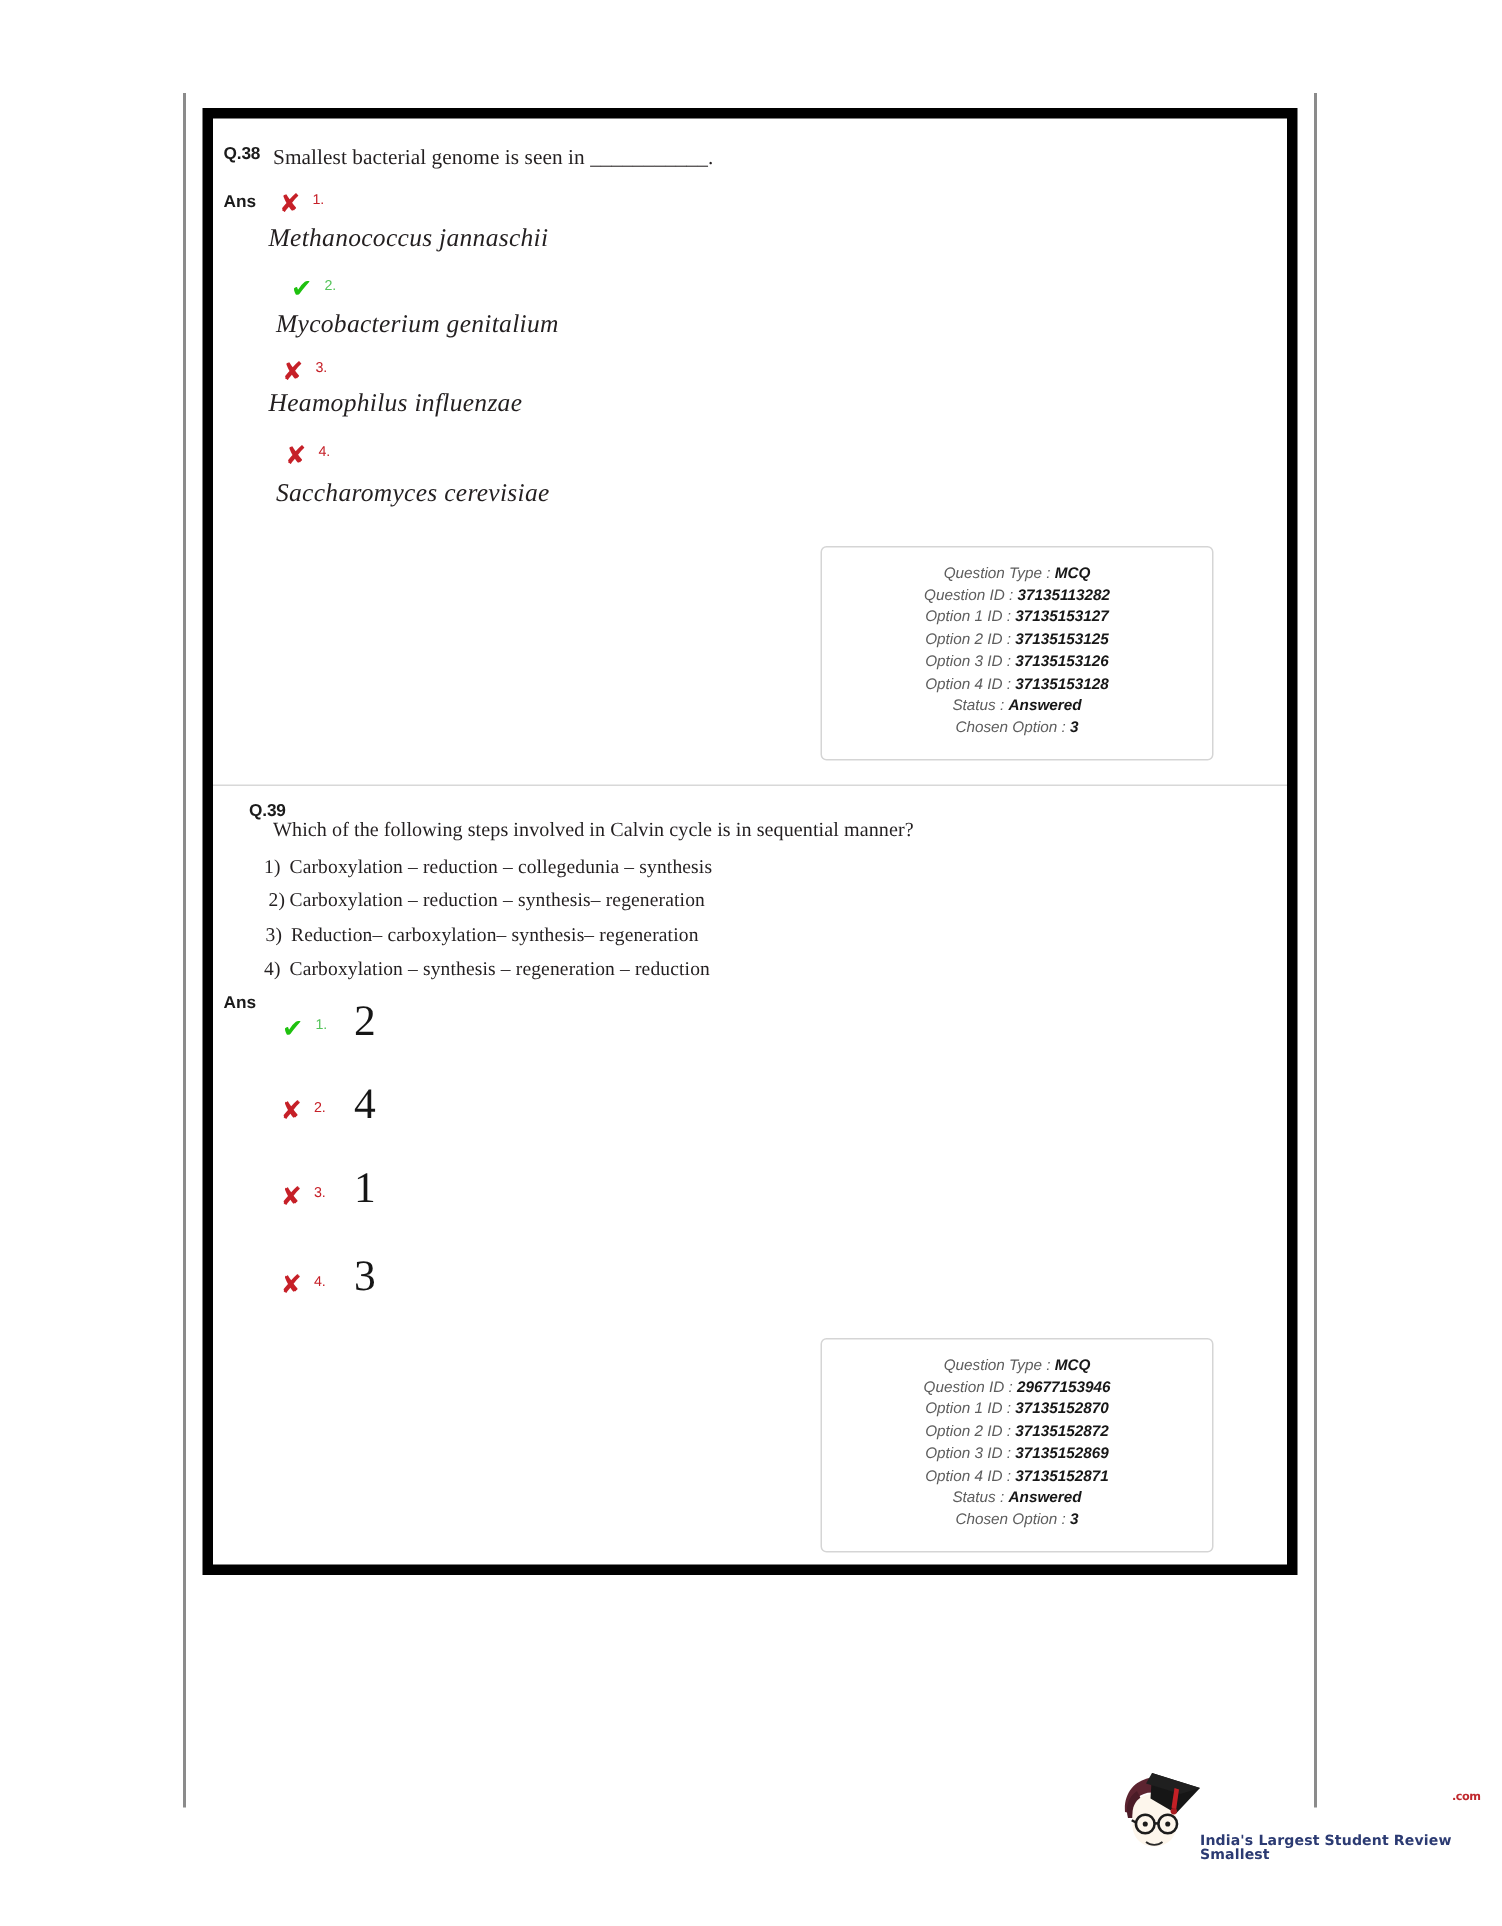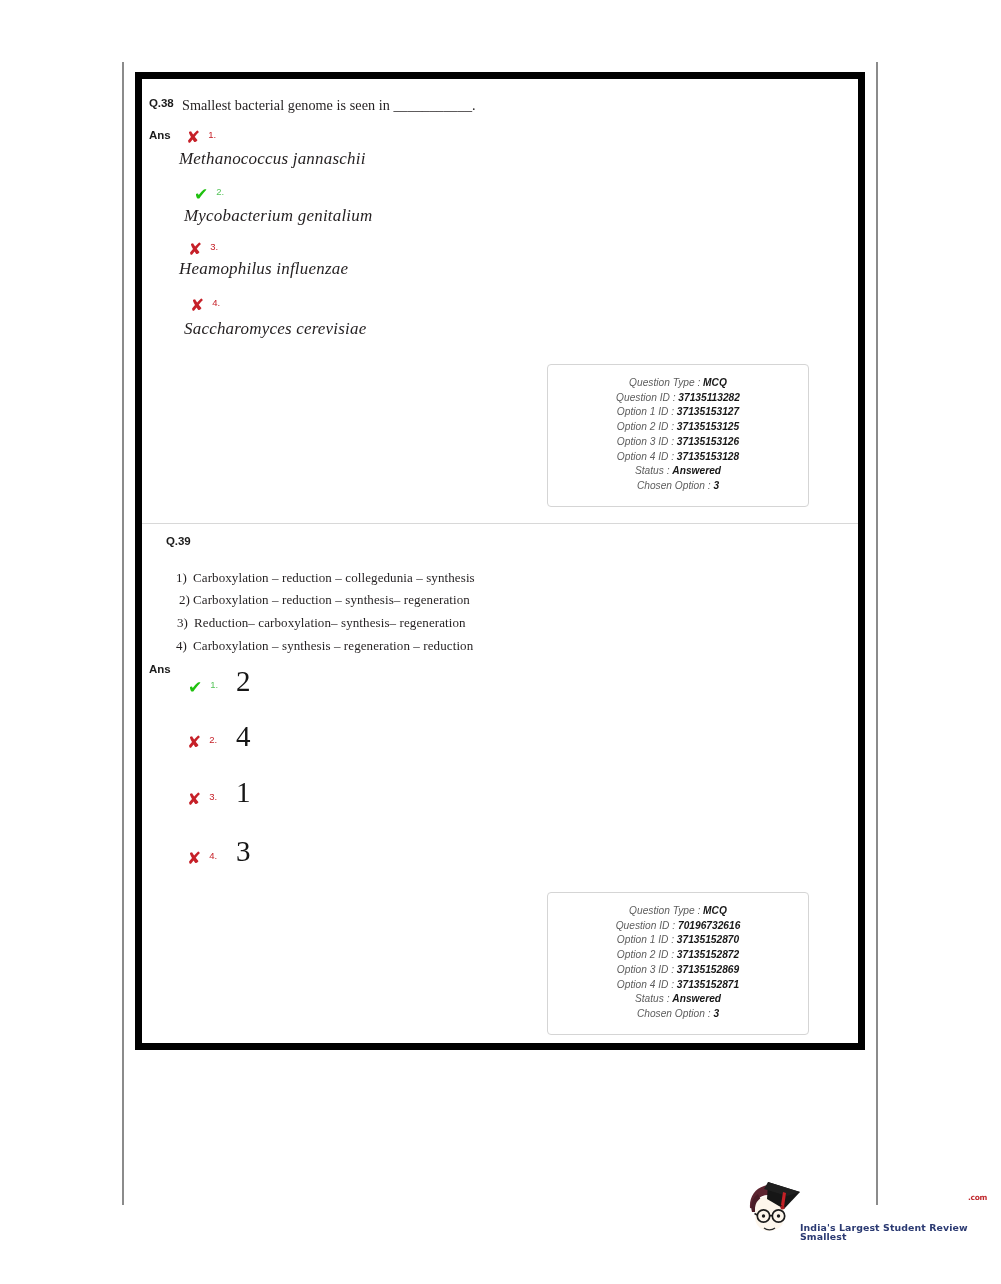--- a/index.html
+++ b/index.html
@@ -271,20 +271,21 @@
       <div class="metarow">
         <span>Chosen Option :</span>
         <span class="mval">3</span>
       </div>
     </div>
   </div>
 
   <div class="qblock" style="height:532px;">
 
     <span class="qnum" style="left:24px; top:11px;">Q.39</span>
+    <span class="qtext" style="left:40px; top:21px; font-size:13.4px;">Which of the following steps involved in Calvin cycle is in sequential manner?</span>
 
     <span class="qopt" style="left:34px; top:46px;">
       <span class="onum">1)</span><span>Carboxylation – reduction – collegedunia – synthesis</span>
     </span>
     <span class="qopt" style="left:34px; top:68px;text-align:center;">
       <span class="onum">2)</span><span>Carboxylation – reduction – synthesis– regeneration</span>
     </span>
     <span class="qopt" style="left:35px; top:91px;">
       <span class="onum">3)</span><span>Reduction– carboxylation– synthesis– regeneration</span>
     </span>
@@ -318,21 +319,21 @@
     </div>
     <span class="opt-bignum" style="left:94px; top:313px;">3</span>
 
     <div class="metacard" style="left:405px; top:368px;">
       <div class="metarow">
         <span>Question Type :</span>
         <span class="mval">MCQ</span>
       </div>
       <div class="metarow">
         <span>Question ID :</span>
-        <span class="mval">70196732616</span>
+        <span class="mval">29677153946</span>
       </div>
       <div class="metarow">
         <span>Option 1 ID :</span>
         <span class="mval">37135152870</span>
       </div>
       <div class="metarow">
         <span>Option 2 ID :</span>
         <span class="mval">37135152872</span>
       </div>
       <div class="metarow">

